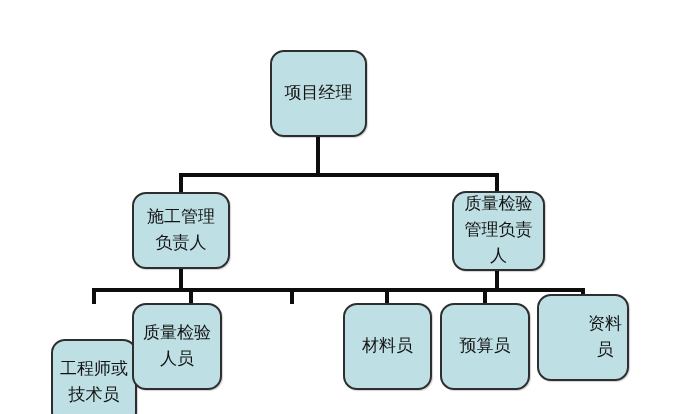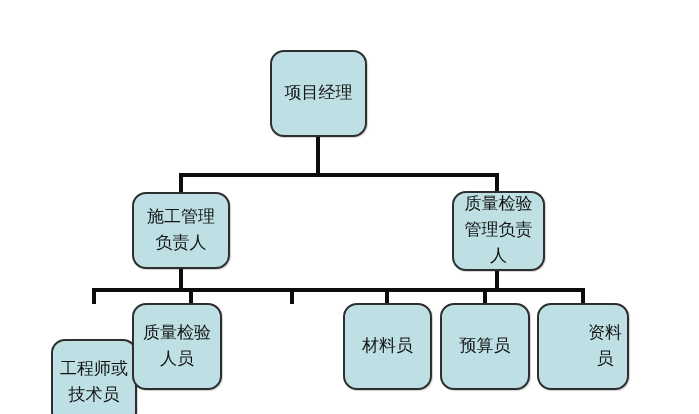--- a/index.html
+++ b/index.html
@@ -38,21 +38,21 @@
 
   
   .n-pm { left: 270px; top: 50px;  width: 97px; height: 87px; }
   .n-cl { left: 132px; top: 192px; width: 98px; height: 77px; }
   .n-ql { left: 452px; top: 191px; width: 93px; height: 80px; }
   .n-b1 { left: 51px;  top: 303px; width: 86px; height: 87px; margin-top: 36px; }
   .n-b2 { left: 132px; top: 303px; width: 90px; height: 87px; }
   .n-b3 { left: 249px; top: 303px; width: 86px; height: 87px; }
   .n-b4 { left: 343px; top: 303px; width: 89px; height: 87px; }
   .n-b5 { left: 440px; top: 303px; width: 90px; height: 87px; }
-  .n-b6 { left: 537px; top: 303px; width: 92px; height: 87px; padding-left: 44px; }
+  .n-b6 { left: 537px; top: 294px; width: 92px; height: 87px; padding-left: 44px; }
 
   
   .c-root-stem   { left: 316px; top: 136px; width: 4px;   height: 41px; }
   .c-l1-bar      { left: 179px; top: 173px; width: 320px; height: 4px;  }
   .c-l1-drop-l   { left: 179px; top: 173px; width: 4px;   height: 20px; }
   .c-l1-drop-r   { left: 495px; top: 173px; width: 4px;   height: 19px; }
   .c-cl-stem     { left: 179px; top: 268px; width: 4px;   height: 24px; }
   .c-ql-stem     { left: 495px; top: 270px; width: 4px;   height: 22px; }
   .c-l2-bar      { left: 92px;  top: 288px; width: 493px; height: 4px;  }
   .c-l2-drop-1   { left: 92px;  top: 288px; width: 4px;   height: 16px; }

